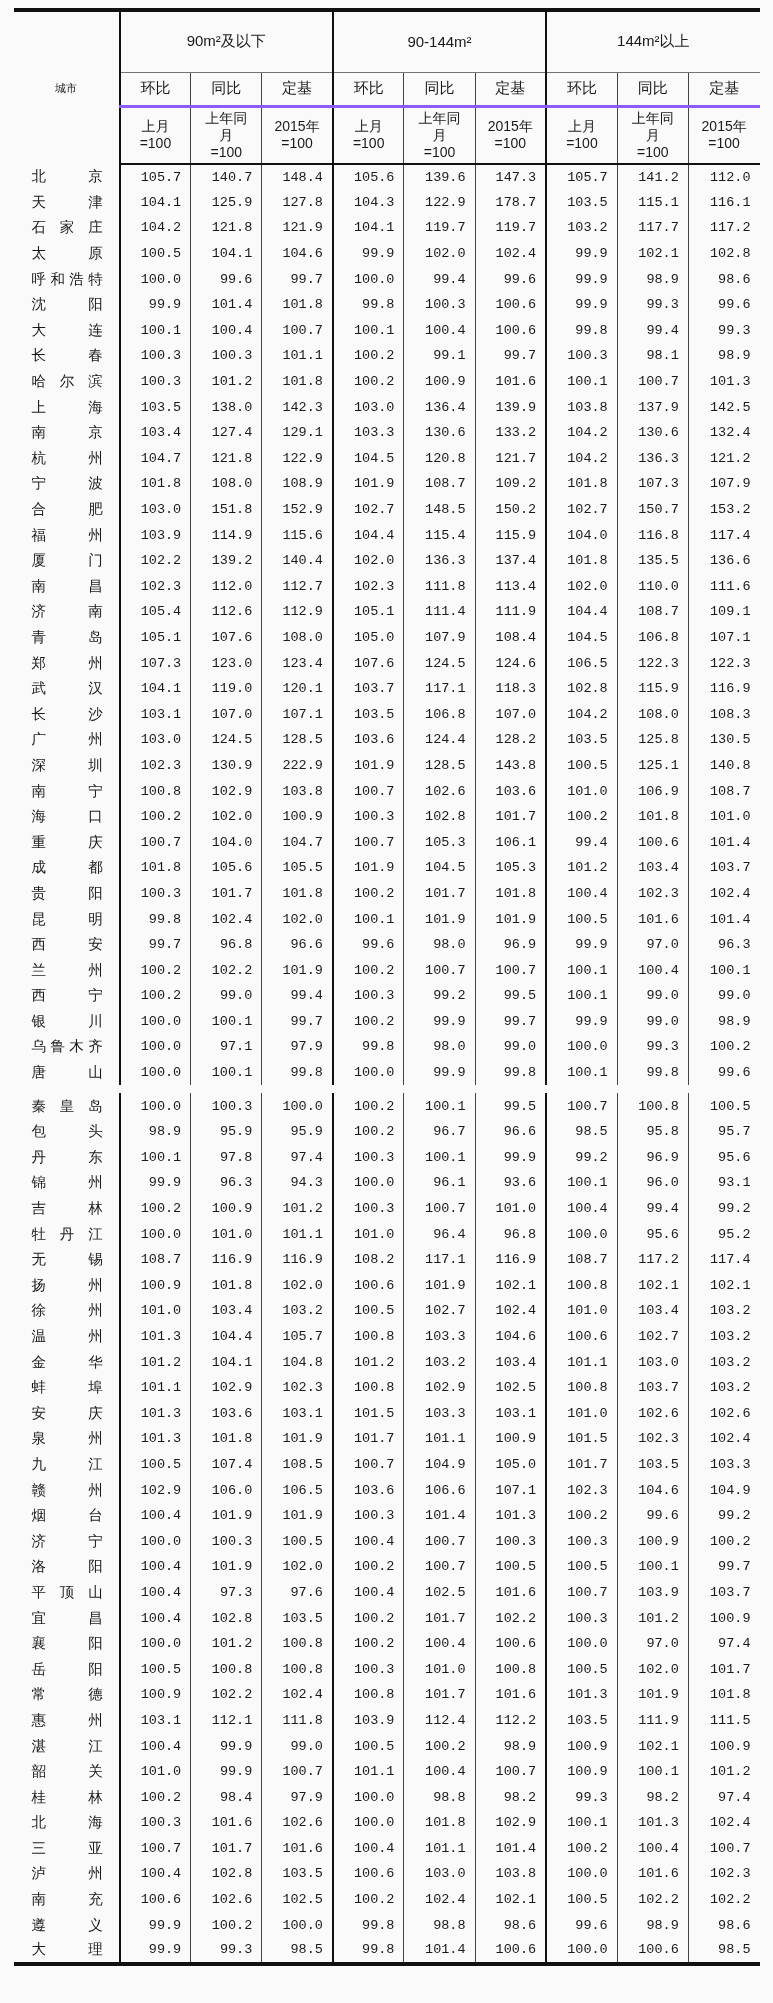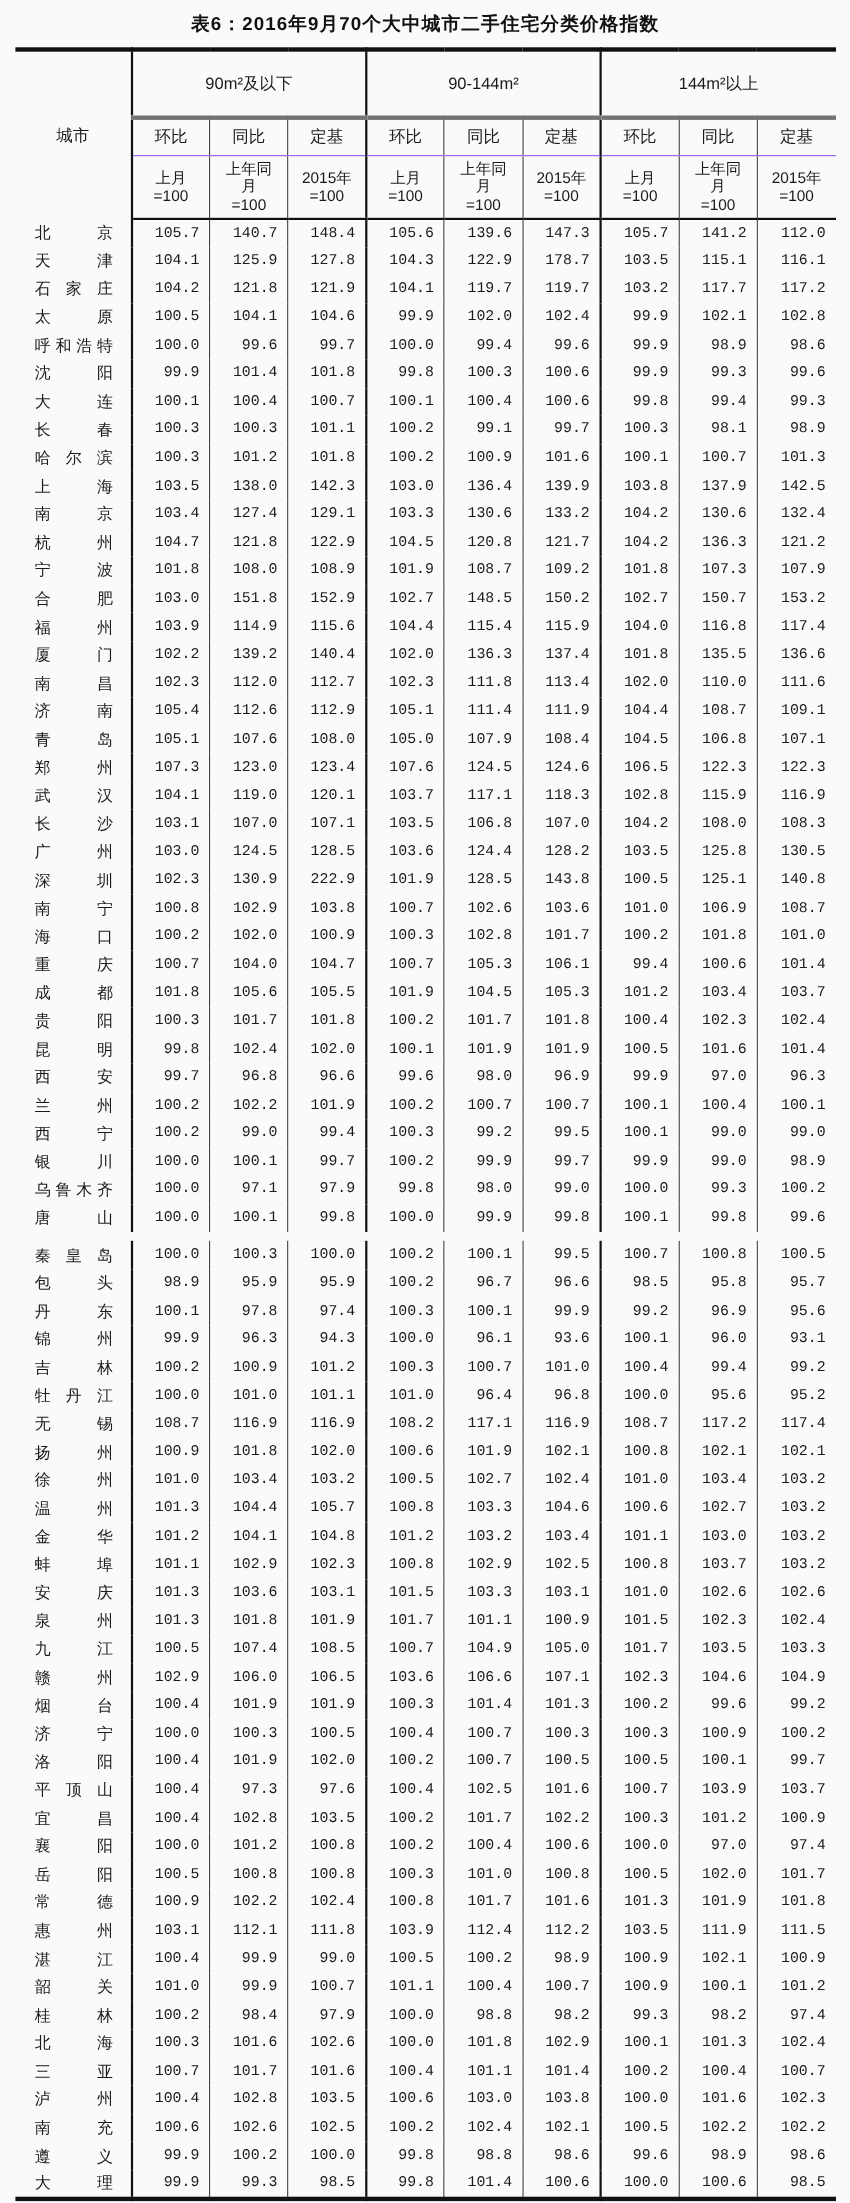--- a/index.html
+++ b/index.html
@@ -43,27 +43,27 @@
     box-sizing: border-box;
     overflow: hidden;
   }
 
   
   .b1 { border-left: 1px solid #444; }
   .b2 { border-left: 2px solid #111; }
 
   
   thead th { font-size: 15px; color: #1a1a1a; text-align: center; }
-  tr.group-row th { height: 62px; border-bottom: 4px solid #737373; }
+  tr.group-row th { height: 62px; border-bottom: 1px solid #737373; }
   tr.group-row th.city-th {
     border-bottom: none;
     border-right: 2px solid #111;
-    font-size: 15px;
+    font-size: 11px;
   }
-  tr.metric-row th { height: 34px; border-bottom: 1px solid #8b5cf6; }
+  tr.metric-row th { height: 34px; border-bottom: 3px solid #8b5cf6; }
   tr.base-row th {
     height: 58px;
     border-bottom: 2px solid #111;
     white-space: pre-line;
     line-height: 1.2;
     font-size: 14px;
   }
 
   
   tbody.rows tr { height: 25.6px; }
@@ -83,21 +83,20 @@
   }
 
   
   tbody.gap td { height: 8px; border: none; padding: 0; }
 </style>
 </head>
 <body>
 
 <div class="page">
 
-  <div class="title">表6：2016年9月70个大中城市二手住宅分类价格指数</div>
 
   <table class="idx">
     <colgroup>
       <col class="c-city">
       <col class="c-val">
         <col class="c-val">
         <col class="c-val">
       <col class="c-val">
         <col class="c-val">
         <col class="c-val">

